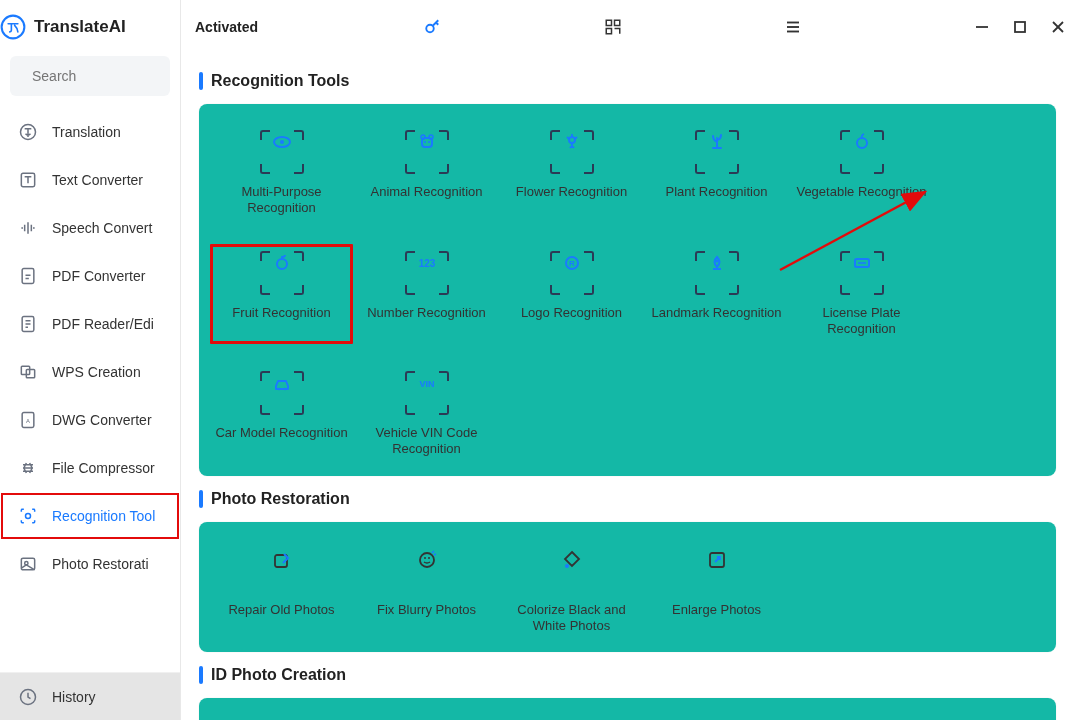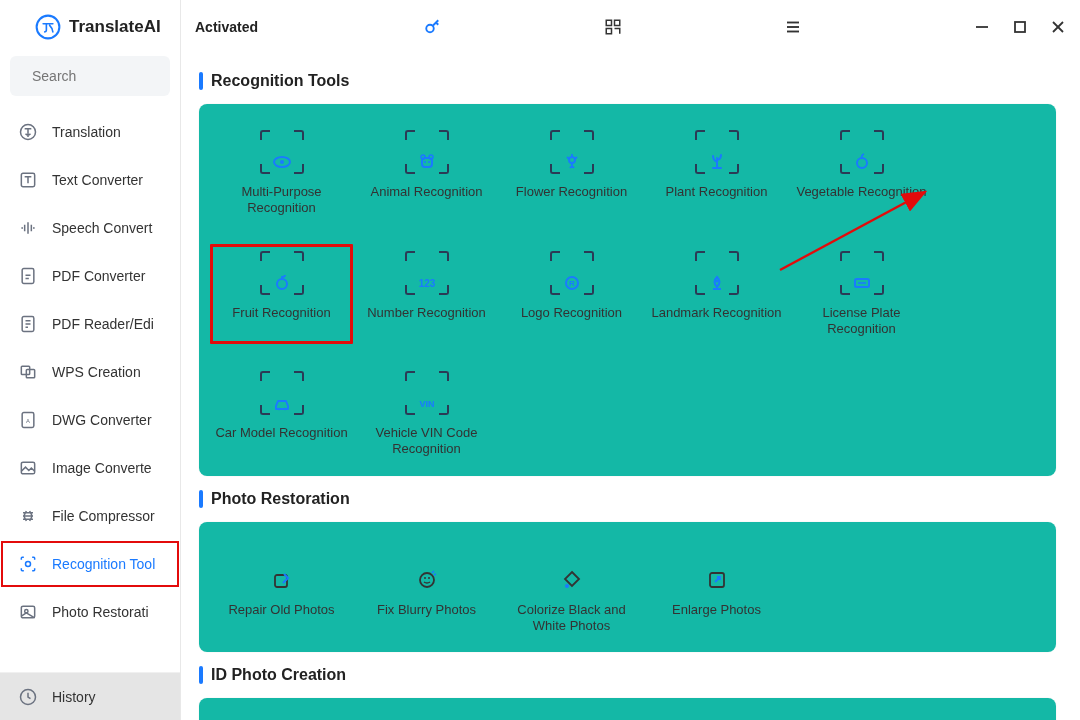--- a/index.html
+++ b/index.html
@@ -1,19 +1,19 @@
 <!DOCTYPE html>
 <html><head>
 <meta charset="utf-8">
 <style>
 * { margin: 0; padding: 0; box-sizing: border-box; font-family: -apple-system, BlinkMacSystemFont, "Segoe UI", Arial, sans-serif; }
 body { width: 1080px; height: 720px; background: #fff; display: flex; overflow: hidden; position: relative; }
 
 .sidebar { width: 181px; height: 720px; background: #fff; border-right: 1px solid #e8e8e8; display: flex; flex-direction: column; }
-.logo-area { display: flex; align-items: center; padding: 14px 18px 8px 35px; gap: 8px; }
+.logo-area { display: flex; align-items: center; padding: 14px 18px 8px 0; gap: 8px; }
 .logo-icon { width: 26px; height: 26px; }
 .logo-text { font-size: 17px; font-weight: 700; color: #222; }
 
 .search-box { margin: 8px 10px 12px 10px; background: #f3f5f7; border-radius: 6px; height: 40px; display: flex; align-items: center; padding: 0 12px; gap: 10px; }
 .search-box input { border: none; background: transparent; outline: none; font-size: 14px; color: #888; flex: 1; }
 
 .nav-items { flex: 1; overflow: hidden; position: relative; }
 .nav-item { display: flex; align-items: center; gap: 14px; padding: 0 18px; height: 48px; cursor: pointer; font-size: 14px; color: #333; white-space: nowrap; overflow: hidden; }
 .nav-item.active { color: #1a7aff; }
 .nav-item .nav-icon { width: 20px; height: 20px; flex-shrink: 0; }
@@ -30,21 +30,21 @@
 
 .content { flex: 1; padding: 4px 24px 0 18px; overflow-y: auto; }
 
 .section-header { display: flex; align-items: center; gap: 8px; margin: 14px 0 14px 0; }
 .section-bar { width: 4px; height: 18px; background: #1a7aff; border-radius: 2px; }
 .section-title { font-size: 16px; font-weight: 700; color: #222; }
 
 .tool-panel { background: #14b8a6; border-radius: 8px; padding: 18px 10px 10px 10px; display: flex; flex-wrap: wrap; row-gap: 18px; box-shadow: 0 0 0 1px rgba(0,0,0,0.02); }
 .tool { width: 145px; display: flex; flex-direction: column; align-items: center; cursor: pointer; text-align: center; padding: 8px 4px; }
 .tool.red-box { outline: 3px solid #e30b0b; outline-offset: -4px; border-radius: 2px; }
-.tool-icon-frame { width: 44px; height: 44px; display: flex; align-items: flex-end; justify-content: center; margin-bottom: 10px; position: relative; }
+.tool-icon-frame { width: 44px; height: 44px; display: flex; align-items: flex-start; justify-content: center; margin-bottom: 10px; position: relative; }
 .tool-label { font-size: 13px; color: #333; line-height: 1.25; }
 
 .arrow-annot { position: absolute; pointer-events: none; }
 
 .scan-corners { position: absolute; inset: 0; }
 .scan-corners span { position: absolute; width: 10px; height: 10px; border: 2.5px solid #2b3a55; }
 .scan-corners .tl { top: 0; left: 0; border-right: none; border-bottom: none; border-top-left-radius: 3px; }
 .scan-corners .tr { top: 0; right: 0; border-left: none; border-bottom: none; border-top-right-radius: 3px; }
 .scan-corners .bl { bottom: 0; left: 0; border-right: none; border-top: none; border-bottom-left-radius: 3px; }
 .scan-corners .br { bottom: 0; right: 0; border-left: none; border-top: none; border-bottom-right-radius: 3px; }
@@ -112,27 +112,20 @@
           <rect x="10" y="9" width="10" height="10" rx="1"></rect>
         </svg>
       <span>WPS Creation</span>
     </div>
     <div class="nav-item">
       <svg class="nav-icon" viewBox="0 0 24 24" fill="none" stroke="#6b7280" stroke-width="1.8">
           <rect x="5" y="3" width="14" height="18" rx="2"></rect>
           <text x="12" y="15" font-size="7" fill="#6b7280" stroke="none" text-anchor="middle">A</text>
         </svg>
       <span>DWG Converter</span>
-    </div>
-    <div class="nav-item">
-      <svg class="nav-icon" viewBox="0 0 24 24" fill="none" stroke="#6b7280" stroke-width="1.8">
-          <rect x="4" y="5" width="16" height="14" rx="2"></rect>
-          <path d="M4 16l5-5 4 4 3-3 4 4"></path>
-        </svg>
-      <span>Image Converte</span>
     </div>
     <div class="nav-item">
       <svg class="nav-icon" viewBox="0 0 24 24" fill="none" stroke="#6b7280" stroke-width="1.8">
           <path d="M6 8h12M6 12h12M6 16h12M10 6l-3 6 3 6M14 6l3 6-3 6"></path>
         </svg>
       <span>File Compressor</span>
     </div>
     <div class="nav-item active highlighted">
       <svg class="nav-icon" viewBox="0 0 24 24" fill="none" stroke="#1a7aff" stroke-width="1.8">
           <path d="M4 7V5a1 1 0 011-1h2M20 7V5a1 1 0 00-1-1h-2M4 17v2a1 1 0 001 1h2M20 17v2a1 1 0 01-1 1h-2"></path>

